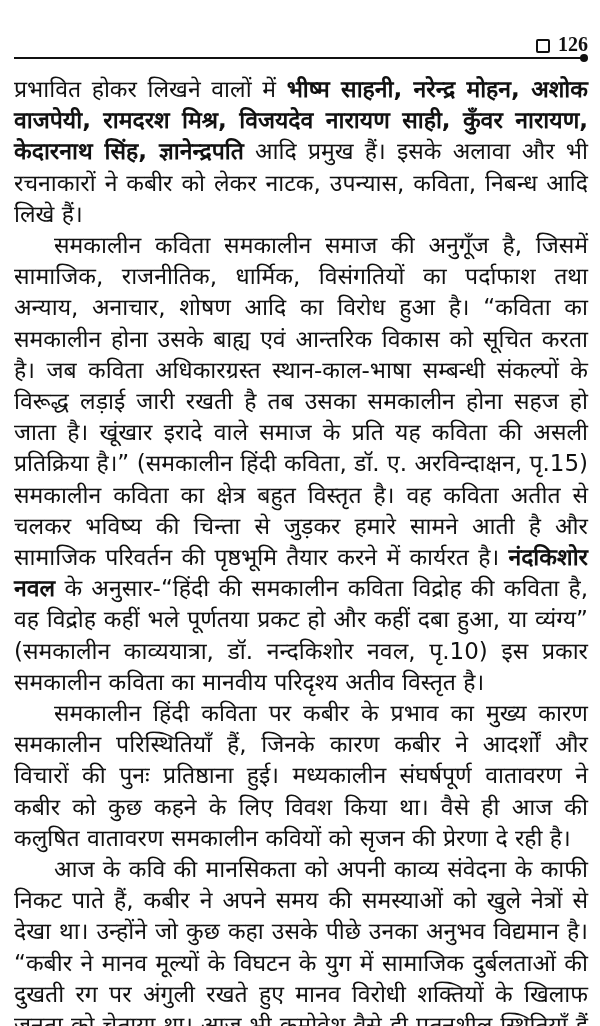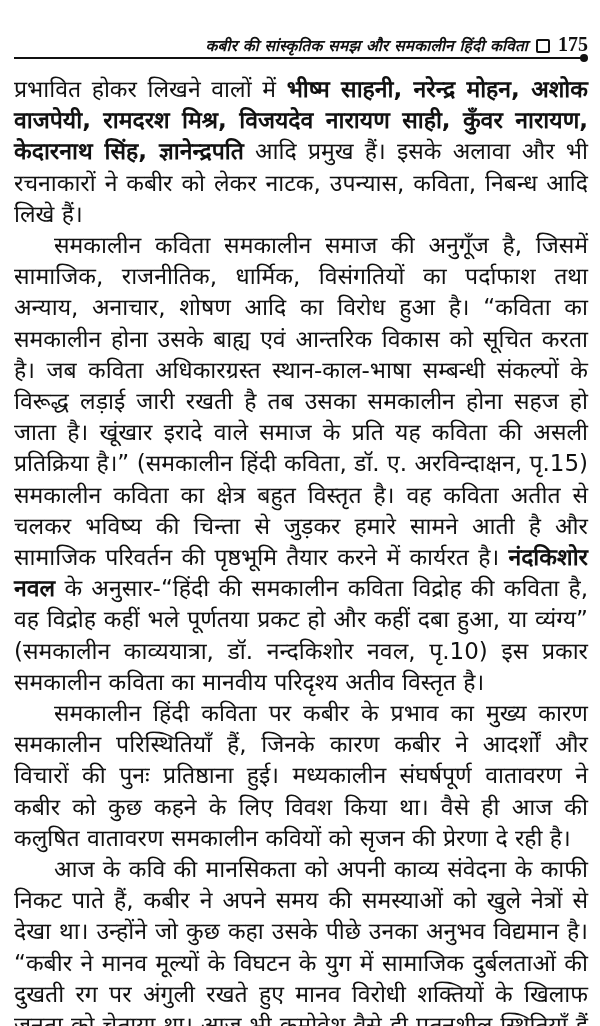--- a/index.html
+++ b/index.html
@@ -79,23 +79,22 @@
       text-indent: 40px;
     }
     .b {
       font-weight: bold;
     }
   </style>
 </head>
 <body>
 
 <div class="page-header">
-  <span class="running-title">कबीर की सांस्कृतिक समझ और समकालीन हिंदी कविता</span>
   <span class="square-icon"></span>
-  <span class="page-number">175</span>
+  <span class="page-number">126</span>
 </div>
 <div class="header-rule"></div>
 <div class="header-rule-dot"></div>
 
 <div class="body-text">
   <p>
     <span>प्रभावित होकर लिखने वालों में </span><span class="b">भीष्म साहनी, नरेन्द्र मोहन, अशोक वाजपेयी, रामदरश मिश्र, विजयदेव नारायण साही, कुँवर नारायण, केदारनाथ सिंह, ज्ञानेन्द्रपति</span><span> आदि प्रमुख हैं। इसके अलावा और भी रचनाकारों ने कबीर को लेकर नाटक, उपन्यास, कविता, निबन्ध आदि लिखे हैं।</span>
   </p>
   <p class="indent">
     <span>समकालीन कविता समकालीन समाज की अनुगूँज है, जिसमें सामाजिक, राजनीतिक, धार्मिक, विसंगतियों का पर्दाफाश तथा अन्याय, अनाचार, शोषण आदि का विरोध हुआ है। “कविता का समकालीन होना उसके बाह्य एवं आन्तरिक विकास को सूचित करता है। जब कविता अधिकारग्रस्त स्थान-काल-भाषा सम्बन्धी संकल्पों के विरूद्ध लड़ाई जारी रखती है तब उसका समकालीन होना सहज हो जाता है। खूंखार इरादे वाले समाज के प्रति यह कविता की असली प्रतिक्रिया है।” (समकालीन हिंदी कविता, डॉ. ए. अरविन्दाक्षन, पृ.15) समकालीन कविता का क्षेत्र बहुत विस्तृत है। वह कविता अतीत से चलकर भविष्य की चिन्ता से जुड़कर हमारे सामने आती है और सामाजिक परिवर्तन की पृष्ठभूमि तैयार करने में कार्यरत है। </span><span class="b">नंदकिशोर नवल</span><span> के अनुसार-“हिंदी की समकालीन कविता विद्रोह की कविता है, वह विद्रोह कहीं भले पूर्णतया प्रकट हो और कहीं दबा हुआ, या व्यंग्य” (समकालीन काव्ययात्रा, डॉ. नन्दकिशोर नवल, पृ.10) इस प्रकार समकालीन कविता का मानवीय परिदृश्य अतीव विस्तृत है।</span>

